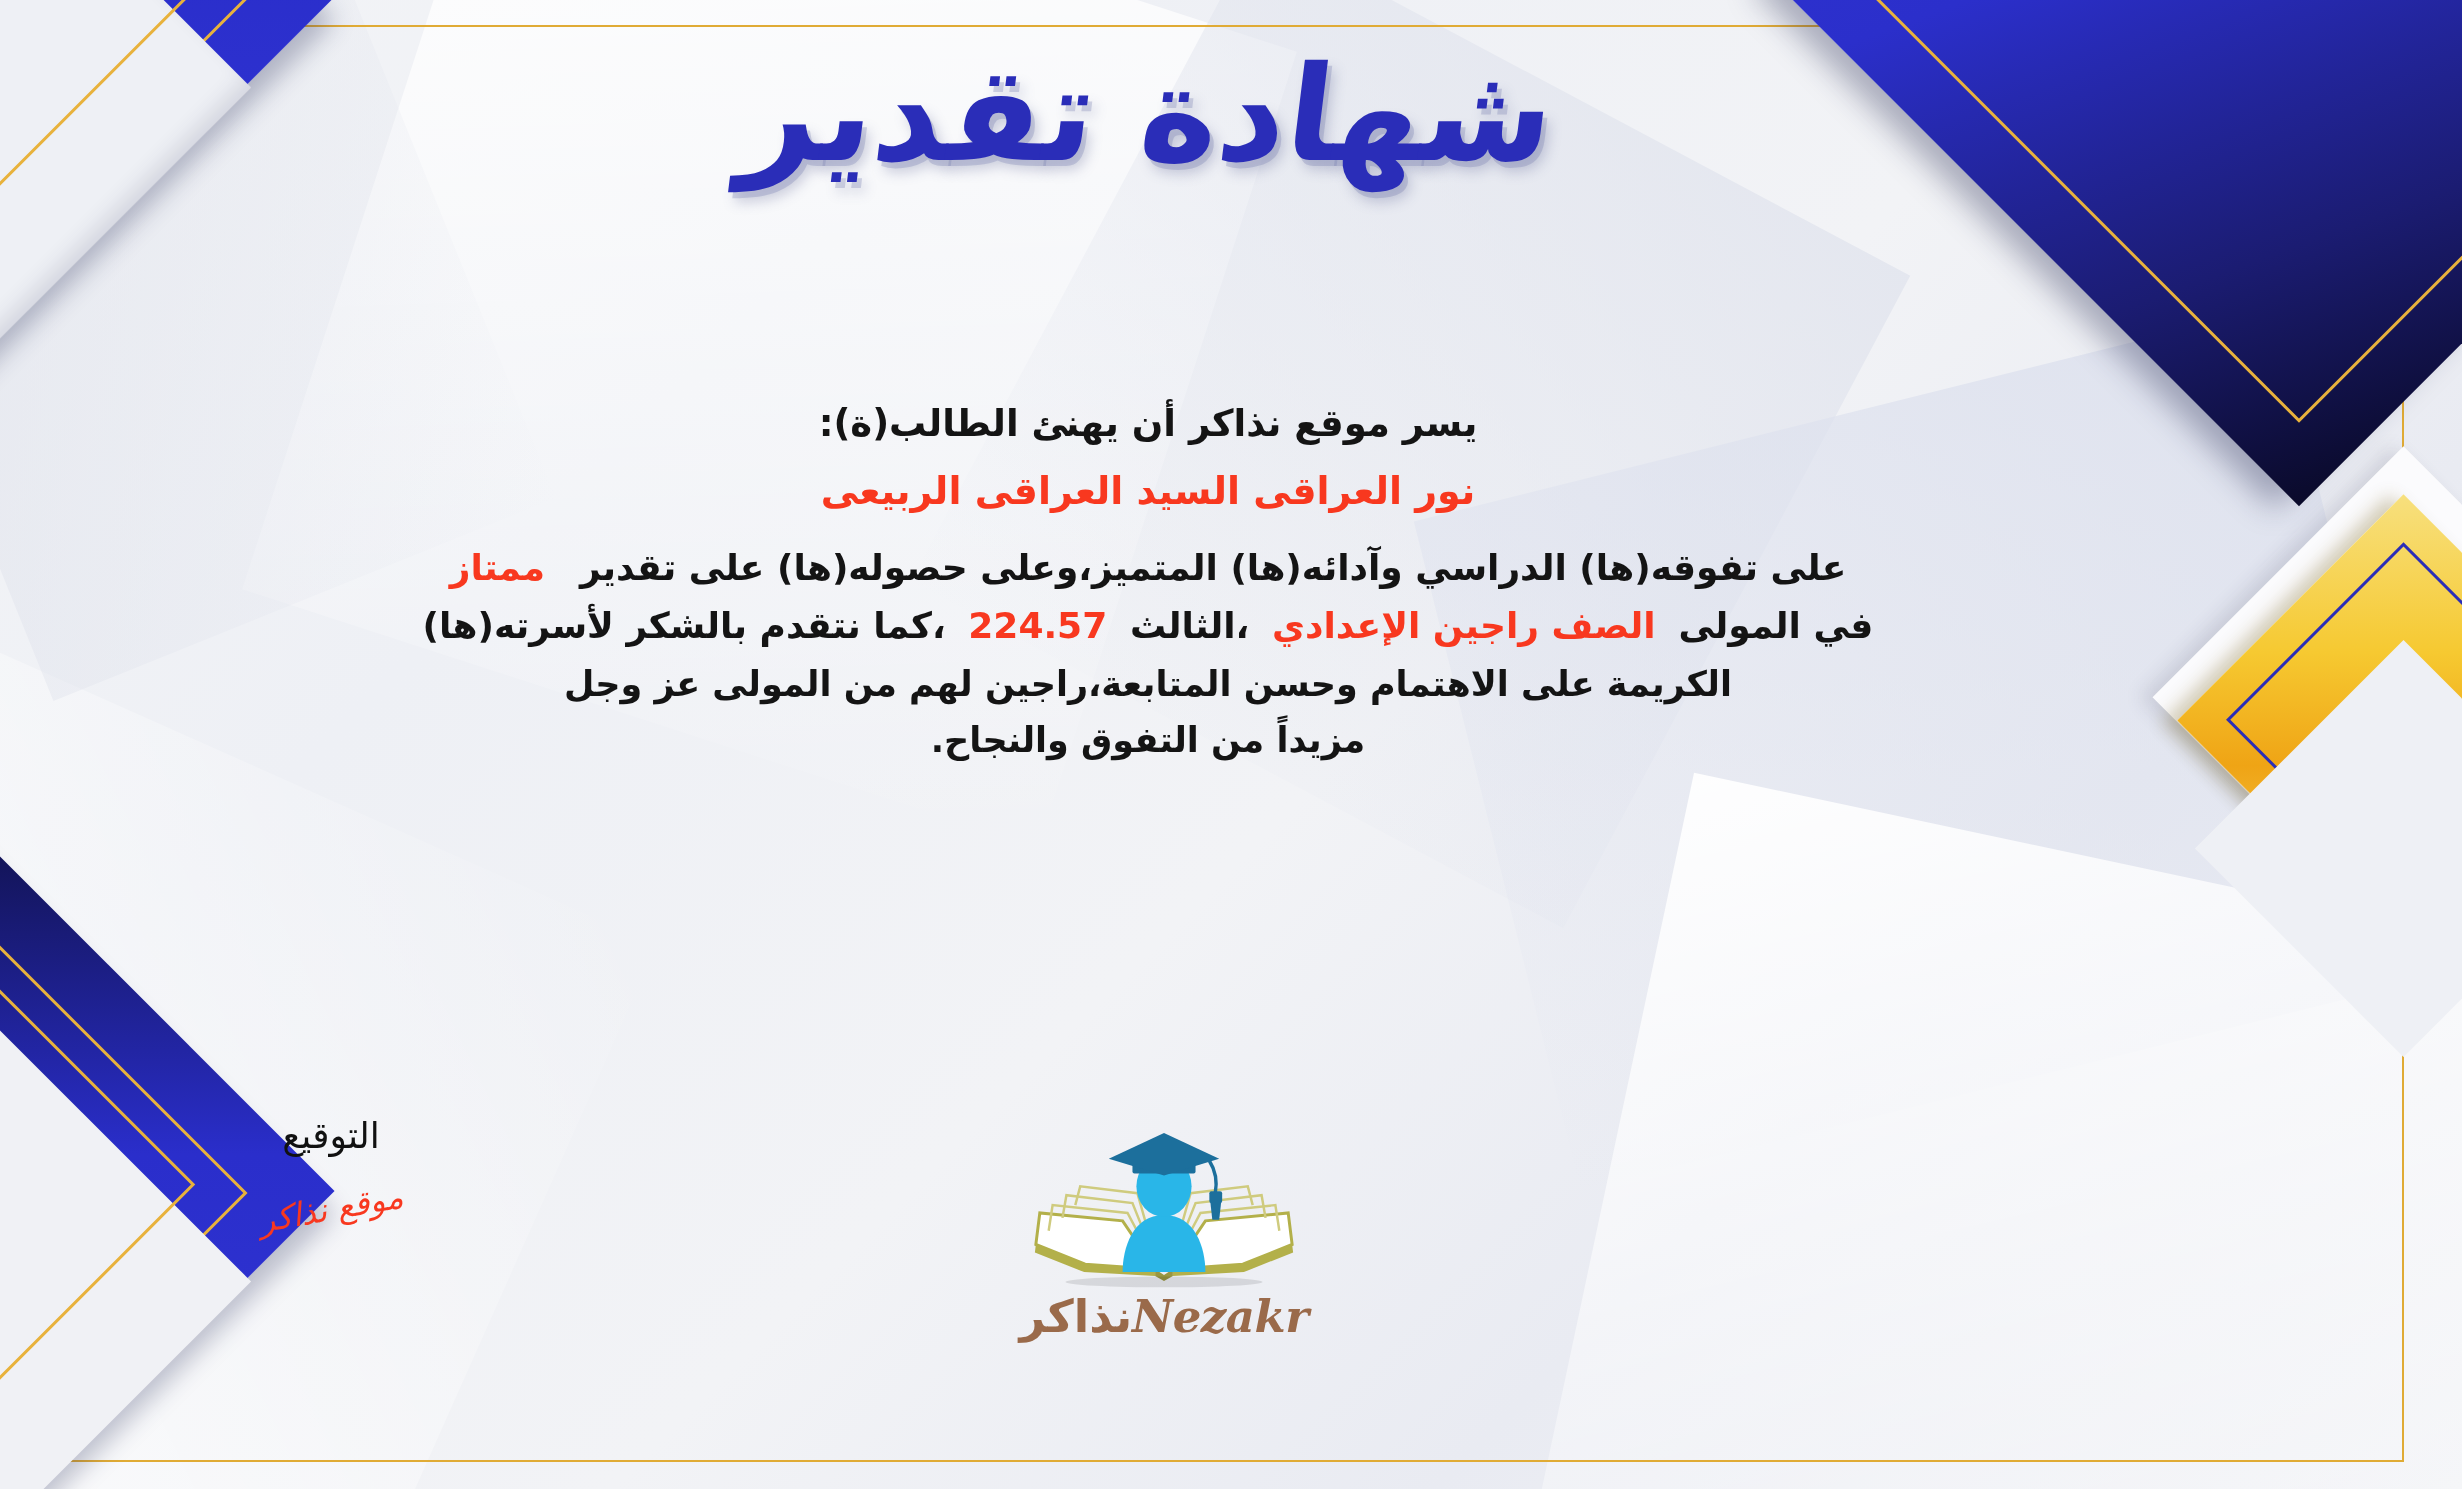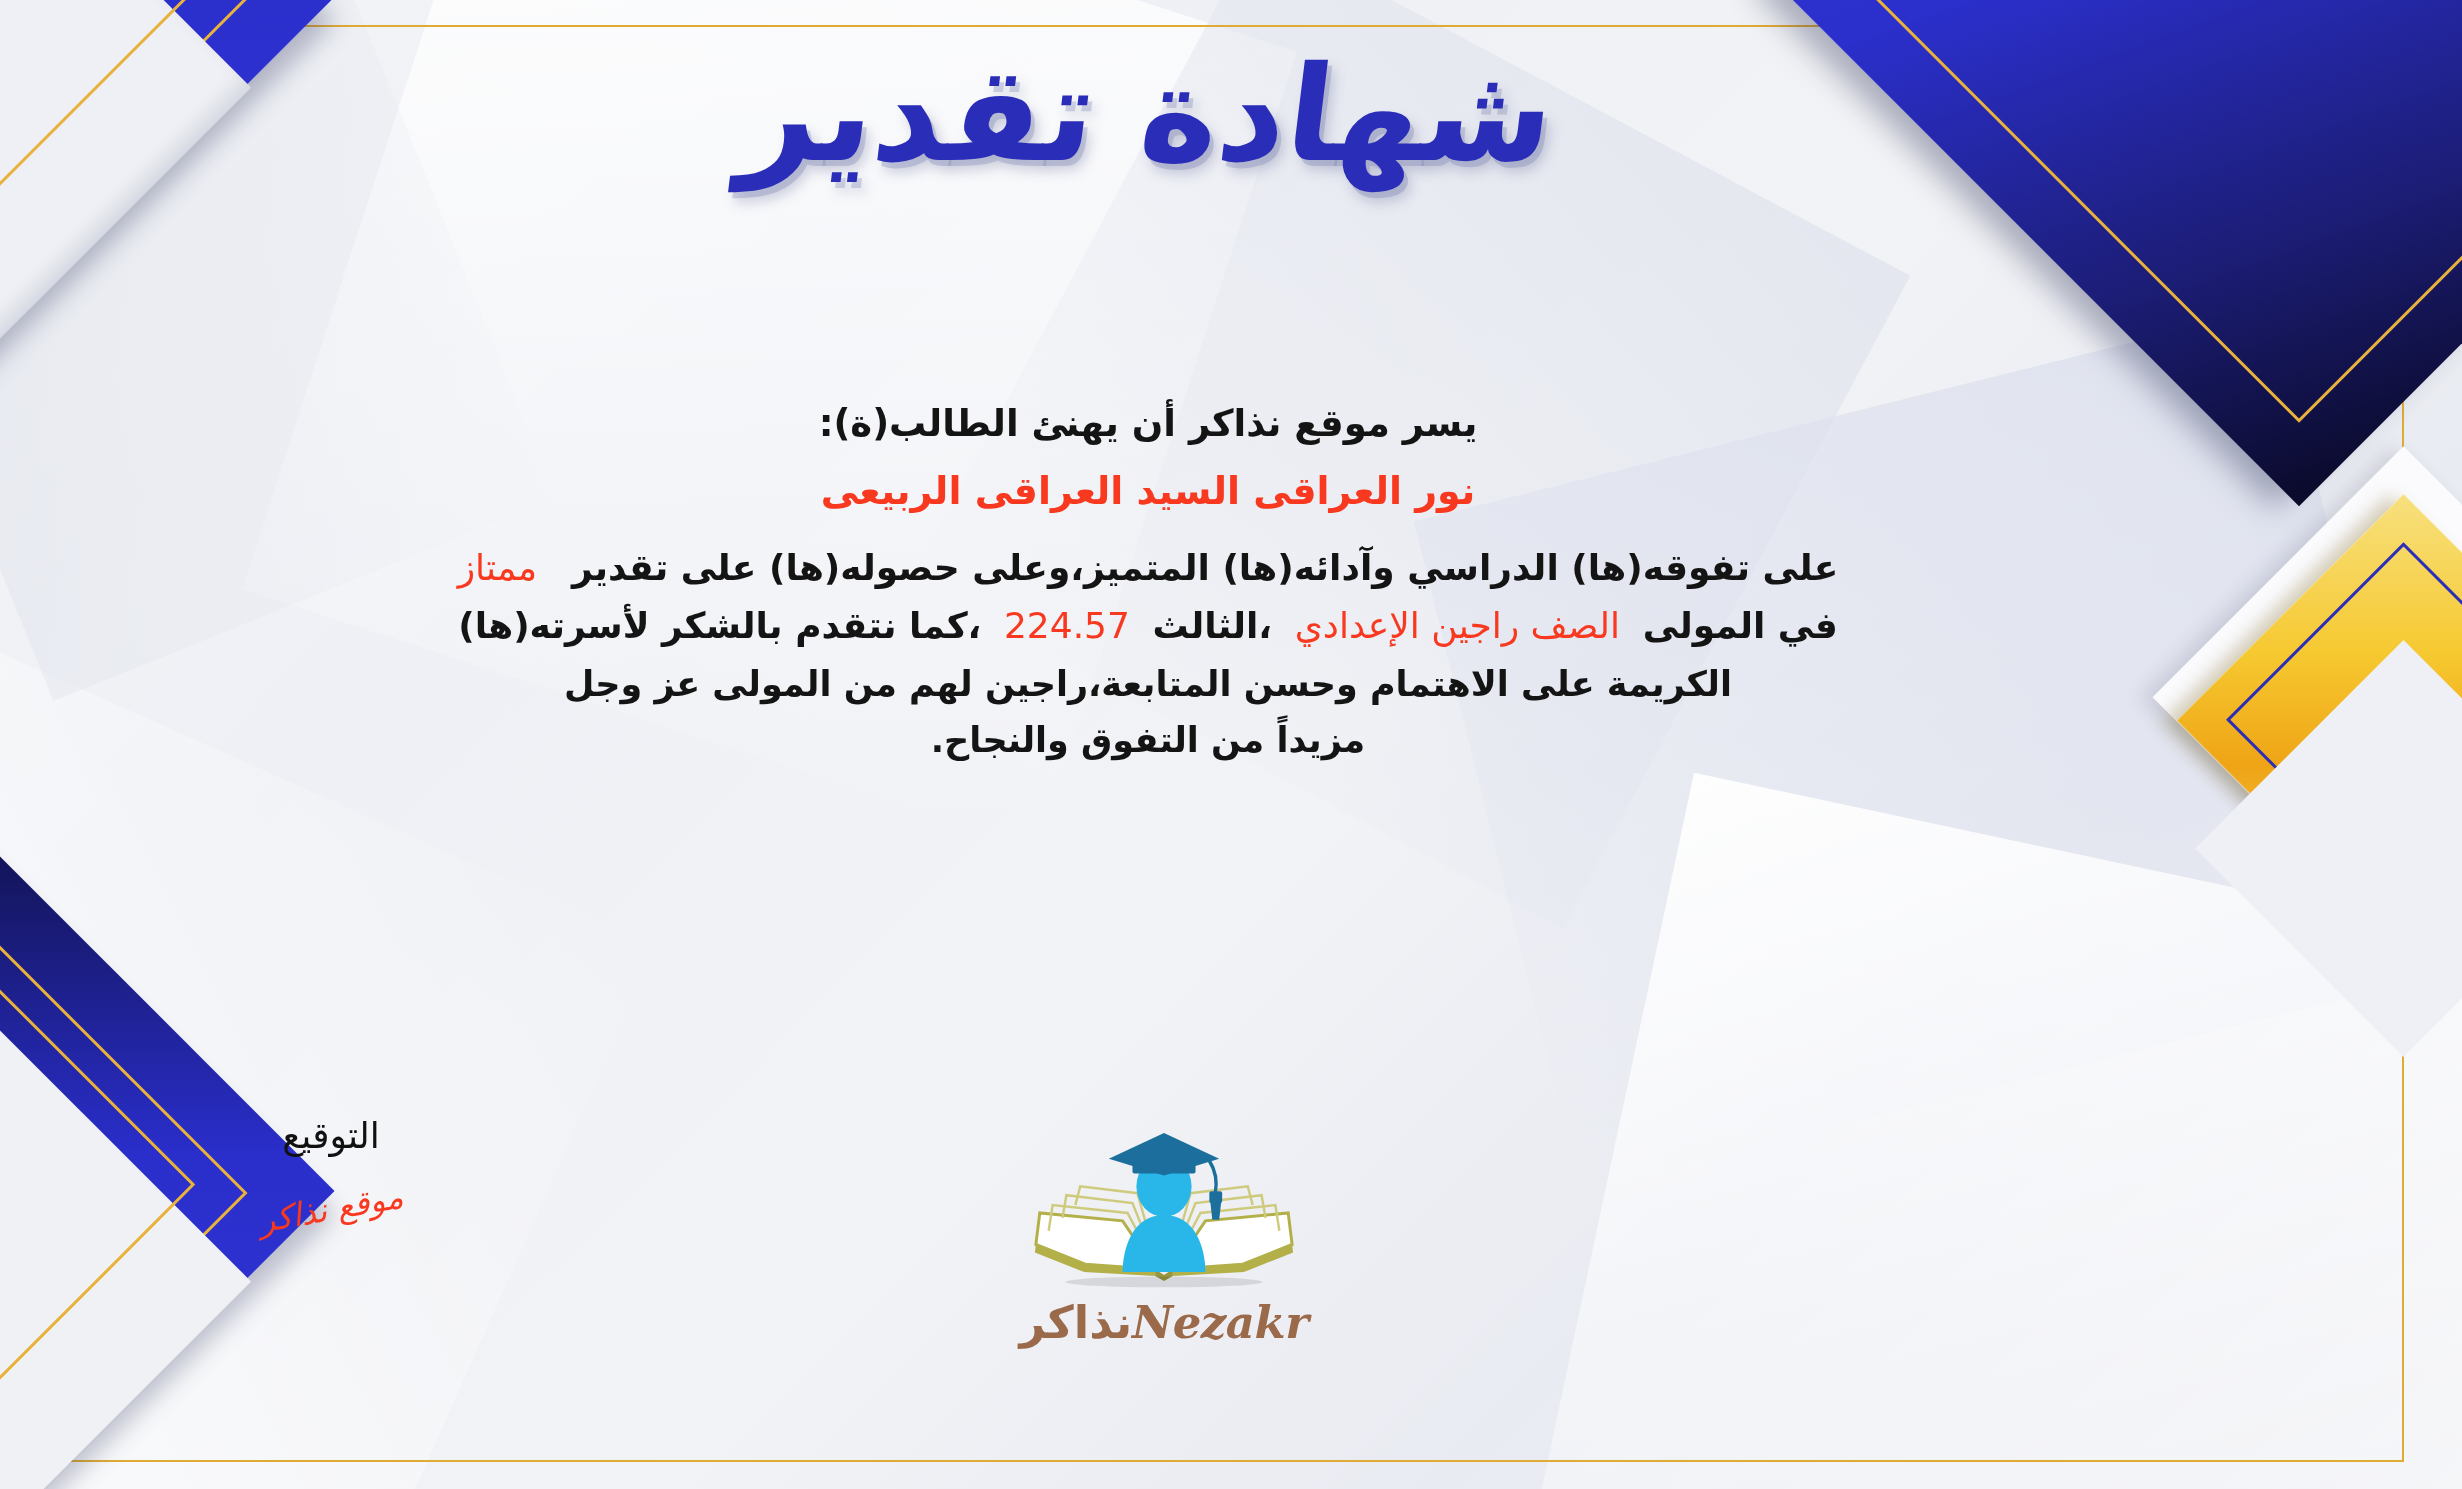--- a/index.html
+++ b/index.html
@@ -145,21 +145,21 @@
   .ln.name{
     color:#f8381f;
     font-size:38px;
     font-weight:700;
     margin-bottom:16.7px;
   }
   .ln.l3{font-size:36px;letter-spacing:0.5px;}
   .ln.l4{font-size:36px;}
   .ln.l5{font-size:35px;}
   .ln.l6{font-size:35px;}
-  .hl{color:#f8381f;font-weight:400;}
+  .hl{color:#f8381f;font-weight:700;}
   .sp{display:inline-block;width:22.7px;}
   .sp-lg{display:inline-block;width:35px;}
 
   
   .sig-block{
     position:absolute;
     left:315px;
     top:1118px;
     width:364px;
     text-align:center;
@@ -185,21 +185,21 @@
   
   .logo{
     position:absolute;
     left:1133px;
     top:1128px;
     width:394px;
     text-align:center;
   }
   .logo-mark{position:relative;width:276px;height:163px;margin:0 auto;}
   .logo-word{
-    margin-top:9px;
+    margin-top:3px;
     font-size:45px;
     font-weight:800;
     color:#9a6a4a;
     letter-spacing:-0.5px;
     line-height:1;
     direction:rtl;
     white-space:nowrap;
   }
   .logo-word .lat{font-family:"DejaVu Serif","Liberation Serif",serif;font-style:italic;}
 </style>

